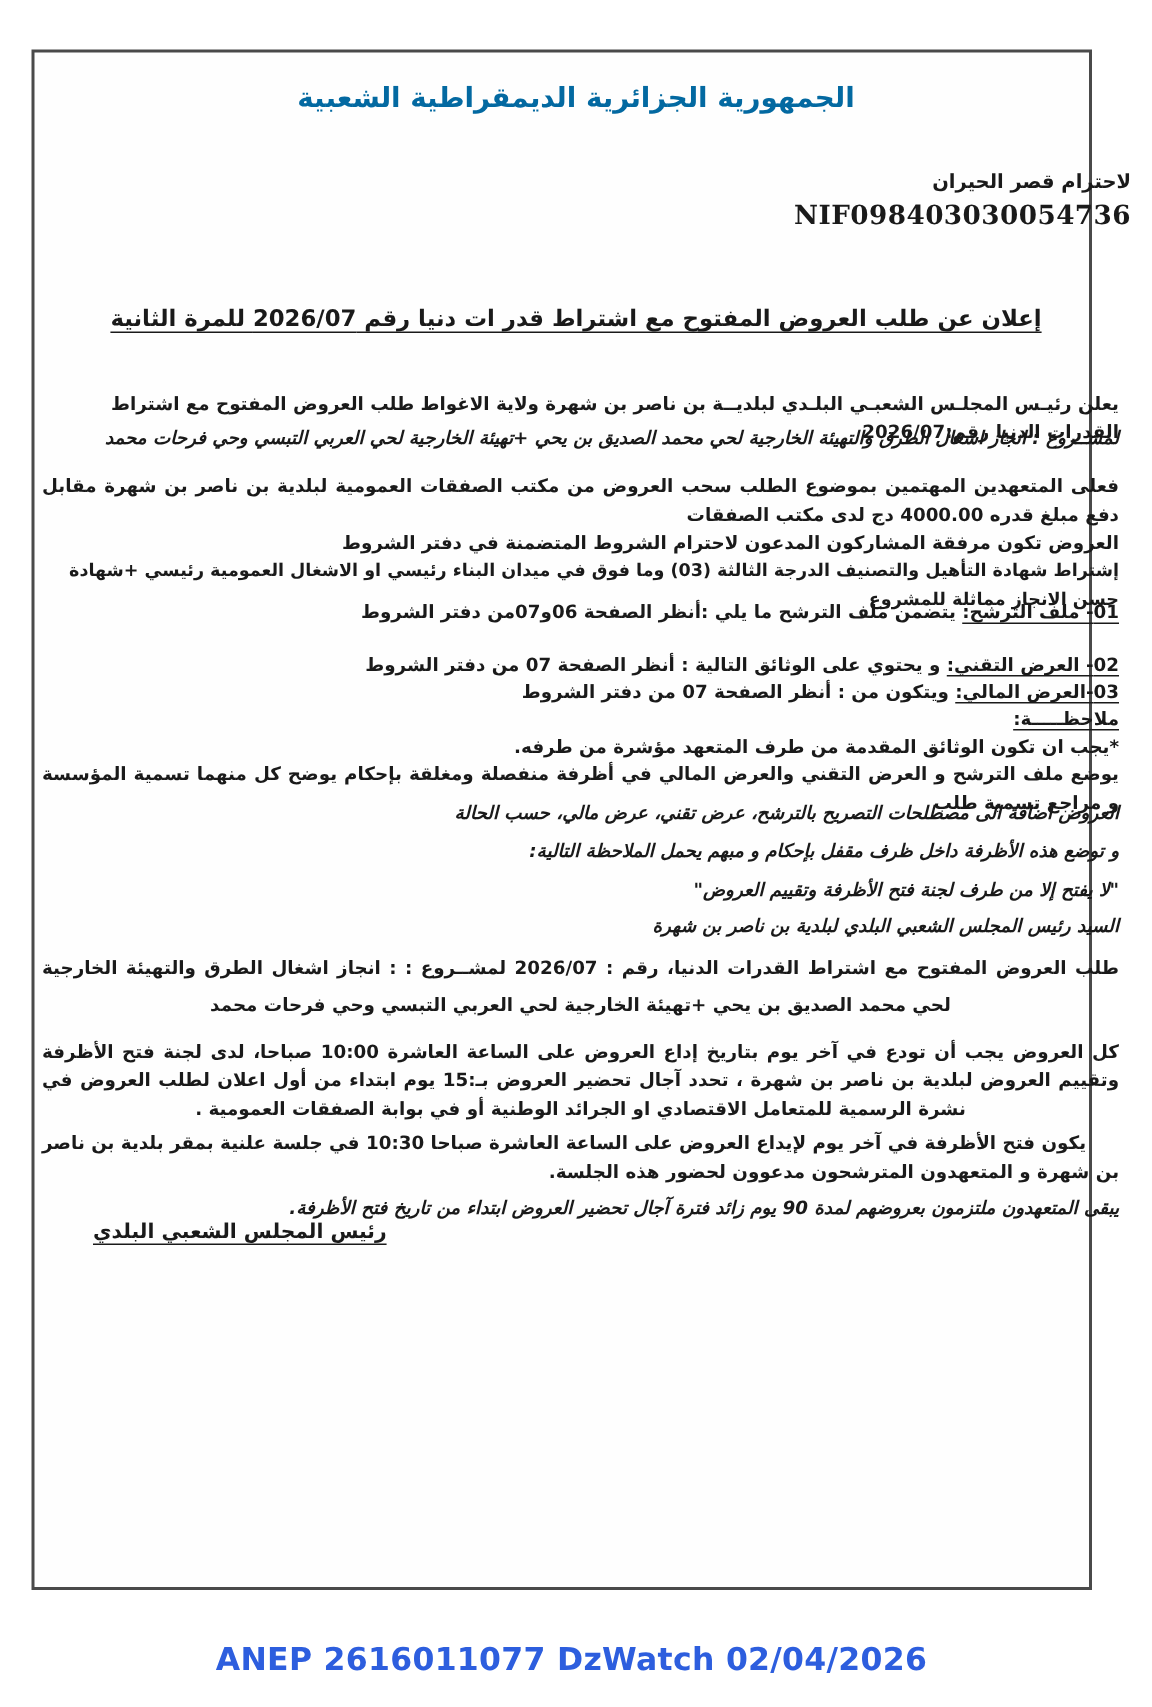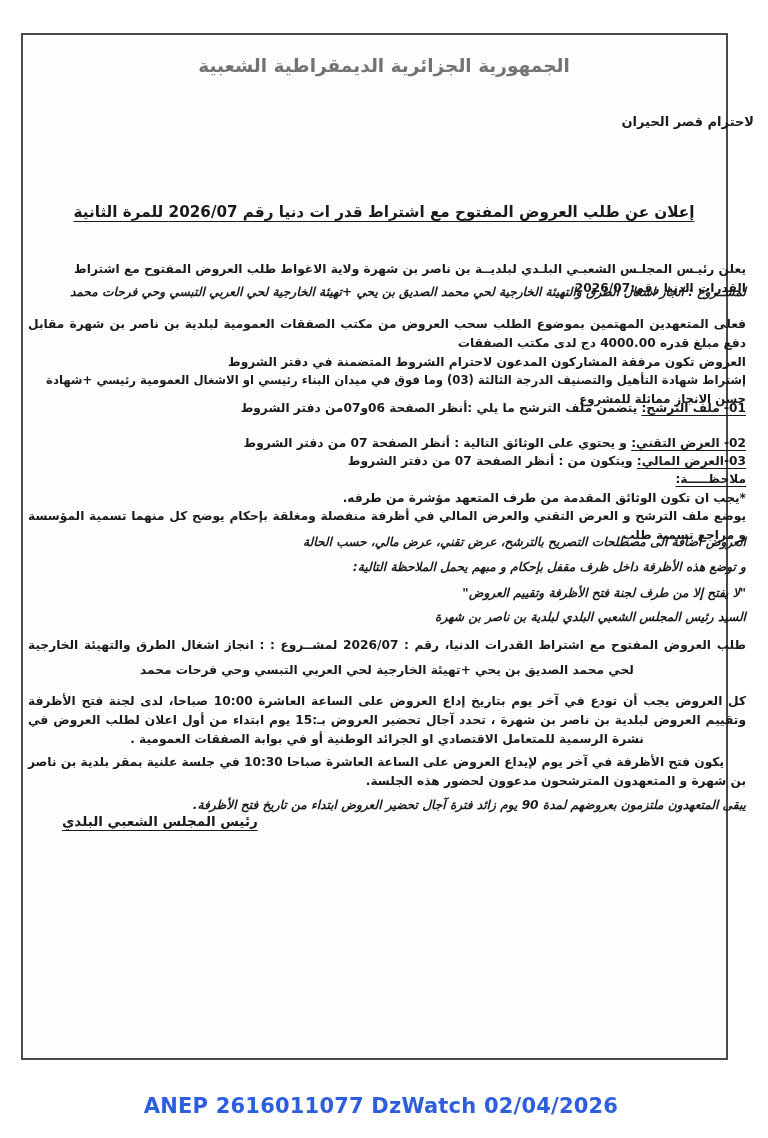--- a/index.html
+++ b/index.html
@@ -49,24 +49,25 @@
     top:1094px;left:0;width:762px;text-align:center;
     font-size:21px;font-weight:bold;direction:ltr;letter-spacing:.2px;
   }
   .lh25{line-height:25px;}
 </style>
 </head>
 <body>
 
 <div class="frame"></div>
 
-<div class="abs republic-title" style="color: #737373;">الجمهورية الجزائرية الديمقراطية الشعبية</div>
+<div class="abs republic-title" style="color: #0369a1;">الجمهورية الجزائرية الديمقراطية الشعبية</div>
 
 <div class="abs agency">
   <div>لاحترام  قصر الحيران</div>
+  <div class="nif">NIF098403030054736</div>
 </div>
 
 <div class="abs tender-title">إعلان عن طلب العروض المفتوح مع اشتراط قدر ات دنيا رقم 2026/07 للمرة الثانية</div>
 
 <div class="l t-right" style="top:260px">يعلن  رئيـس المجلـس الشعبـي البلـدي لبلديــة  بن ناصر بن شهرة  ولاية الاغواط  طلب العروض المفتوح مع اشتراط القدرات الدنيا رقم:2026/07</div>
 
 <div class="l t-center" style="top:283px">لمشــروع : انجاز اشغال الطرق والتهيئة الخارجية لحي محمد الصديق بن يحي +تهيئة الخارجية لحي العربي التبسي وحي فرحات محمد</div>
 
 <div class="l t-just" style="top:315px">فعلى  المتعهدين المهتمين بموضوع الطلب سحب العروض من مكتب الصفقات العمومية لبلدية بن ناصر بن شهرة  مقابل دفع مبلغ قدره 4000.00 دج لدى مكتب الصفقات</div>
 

